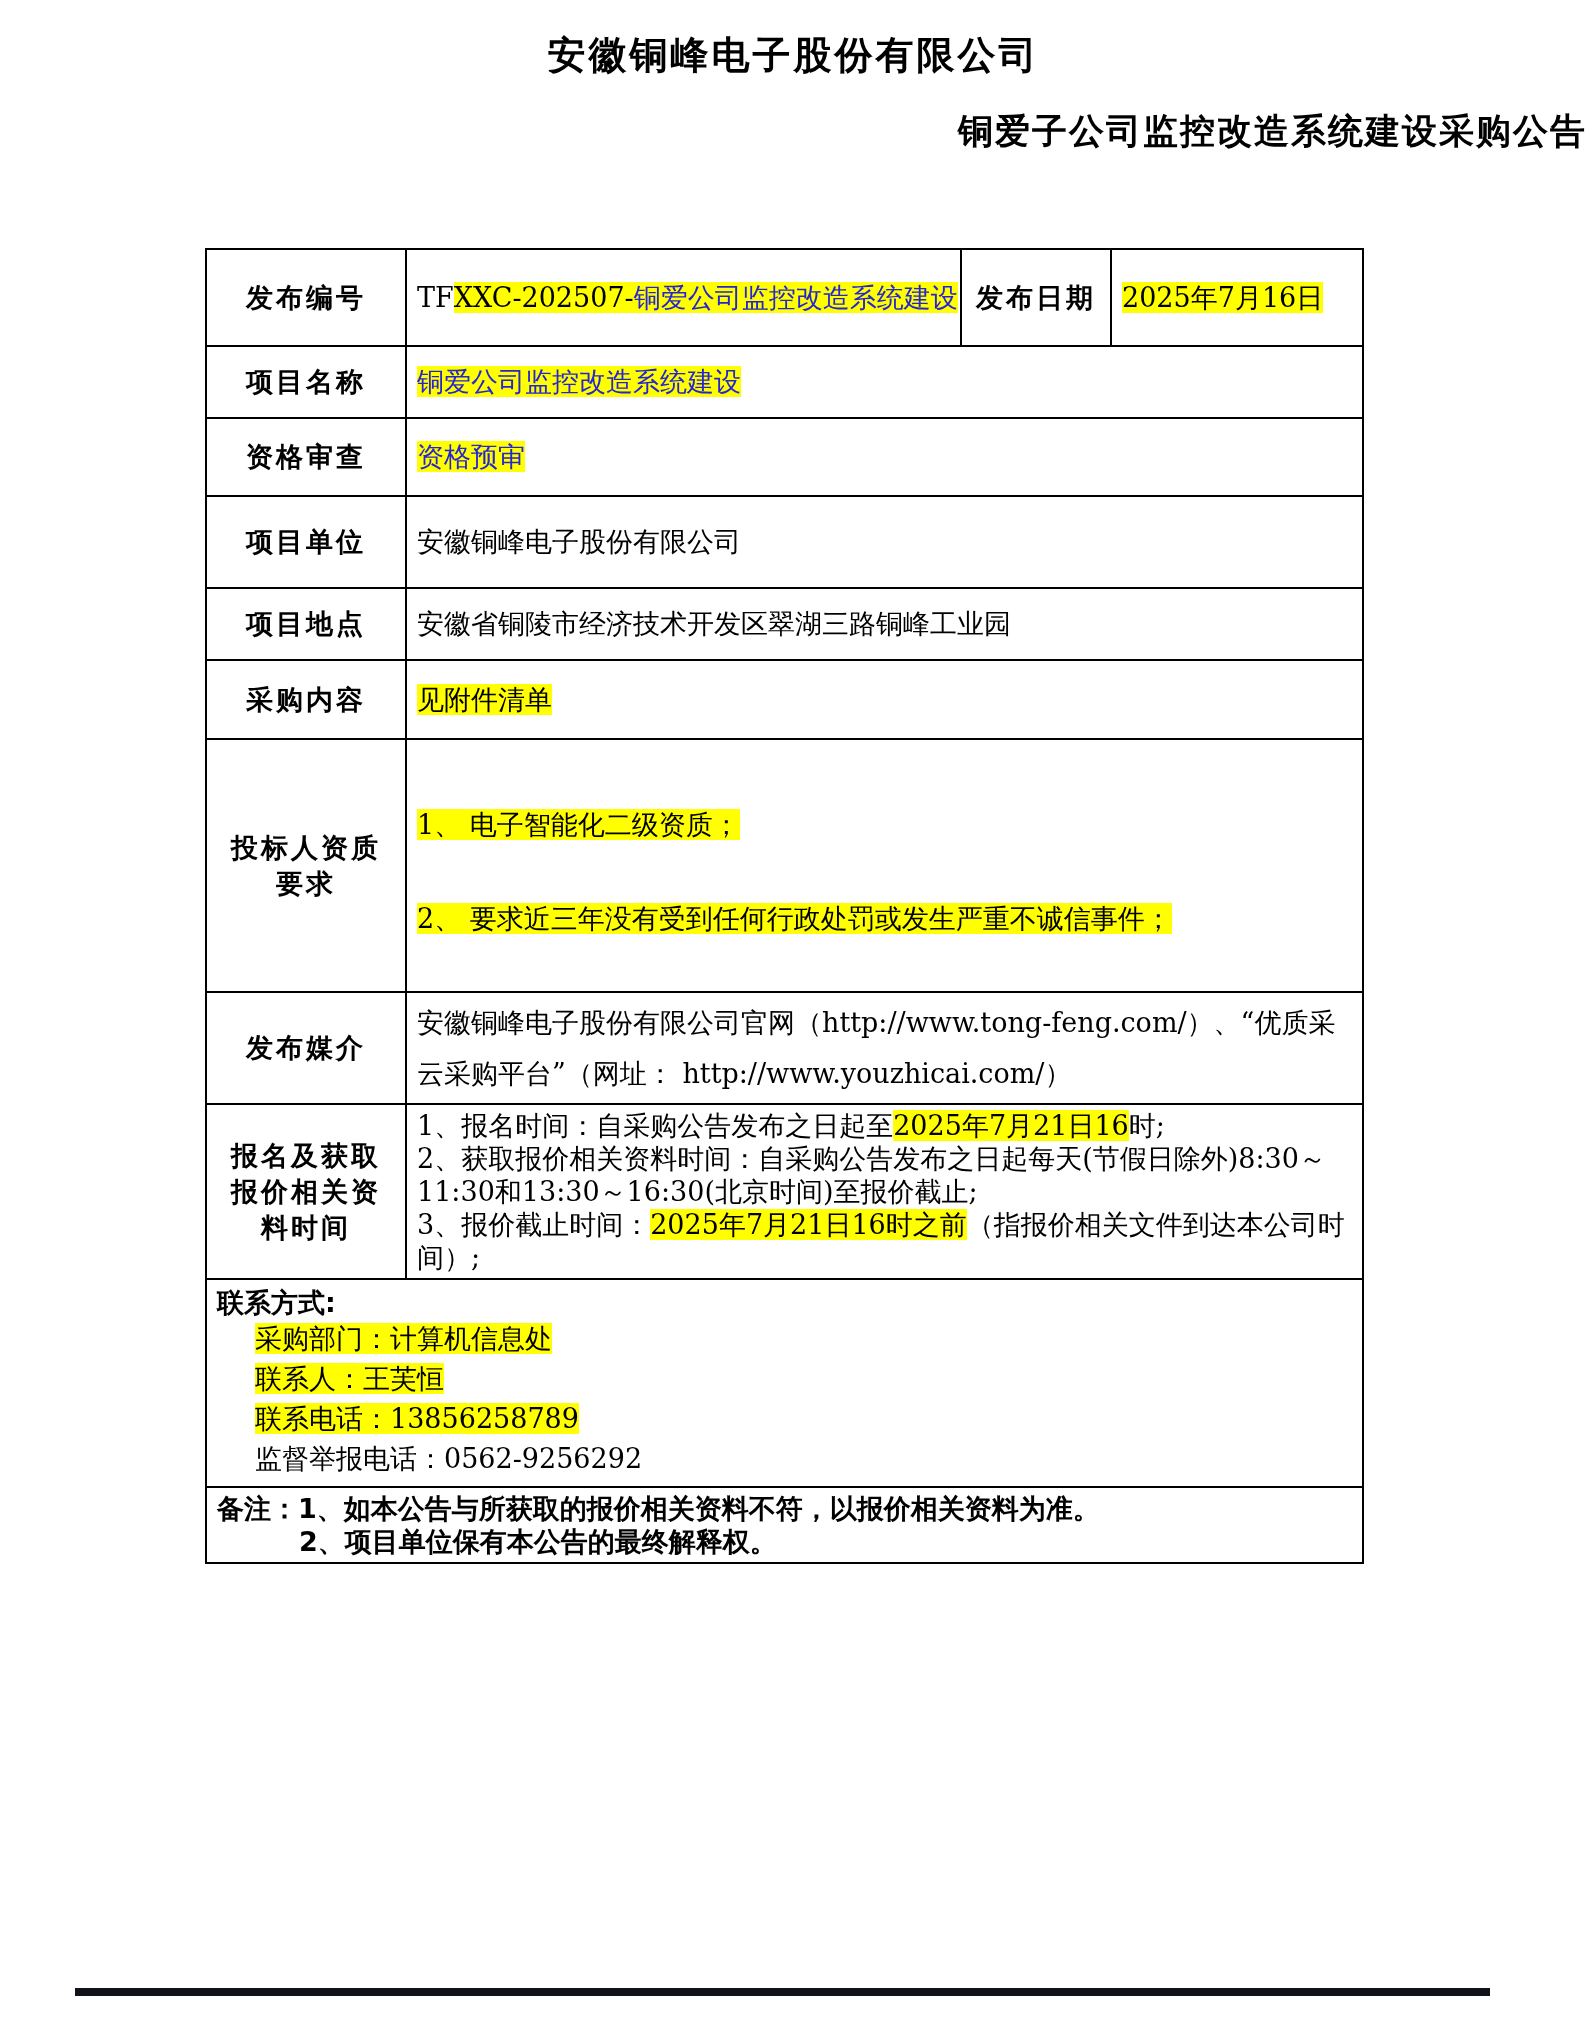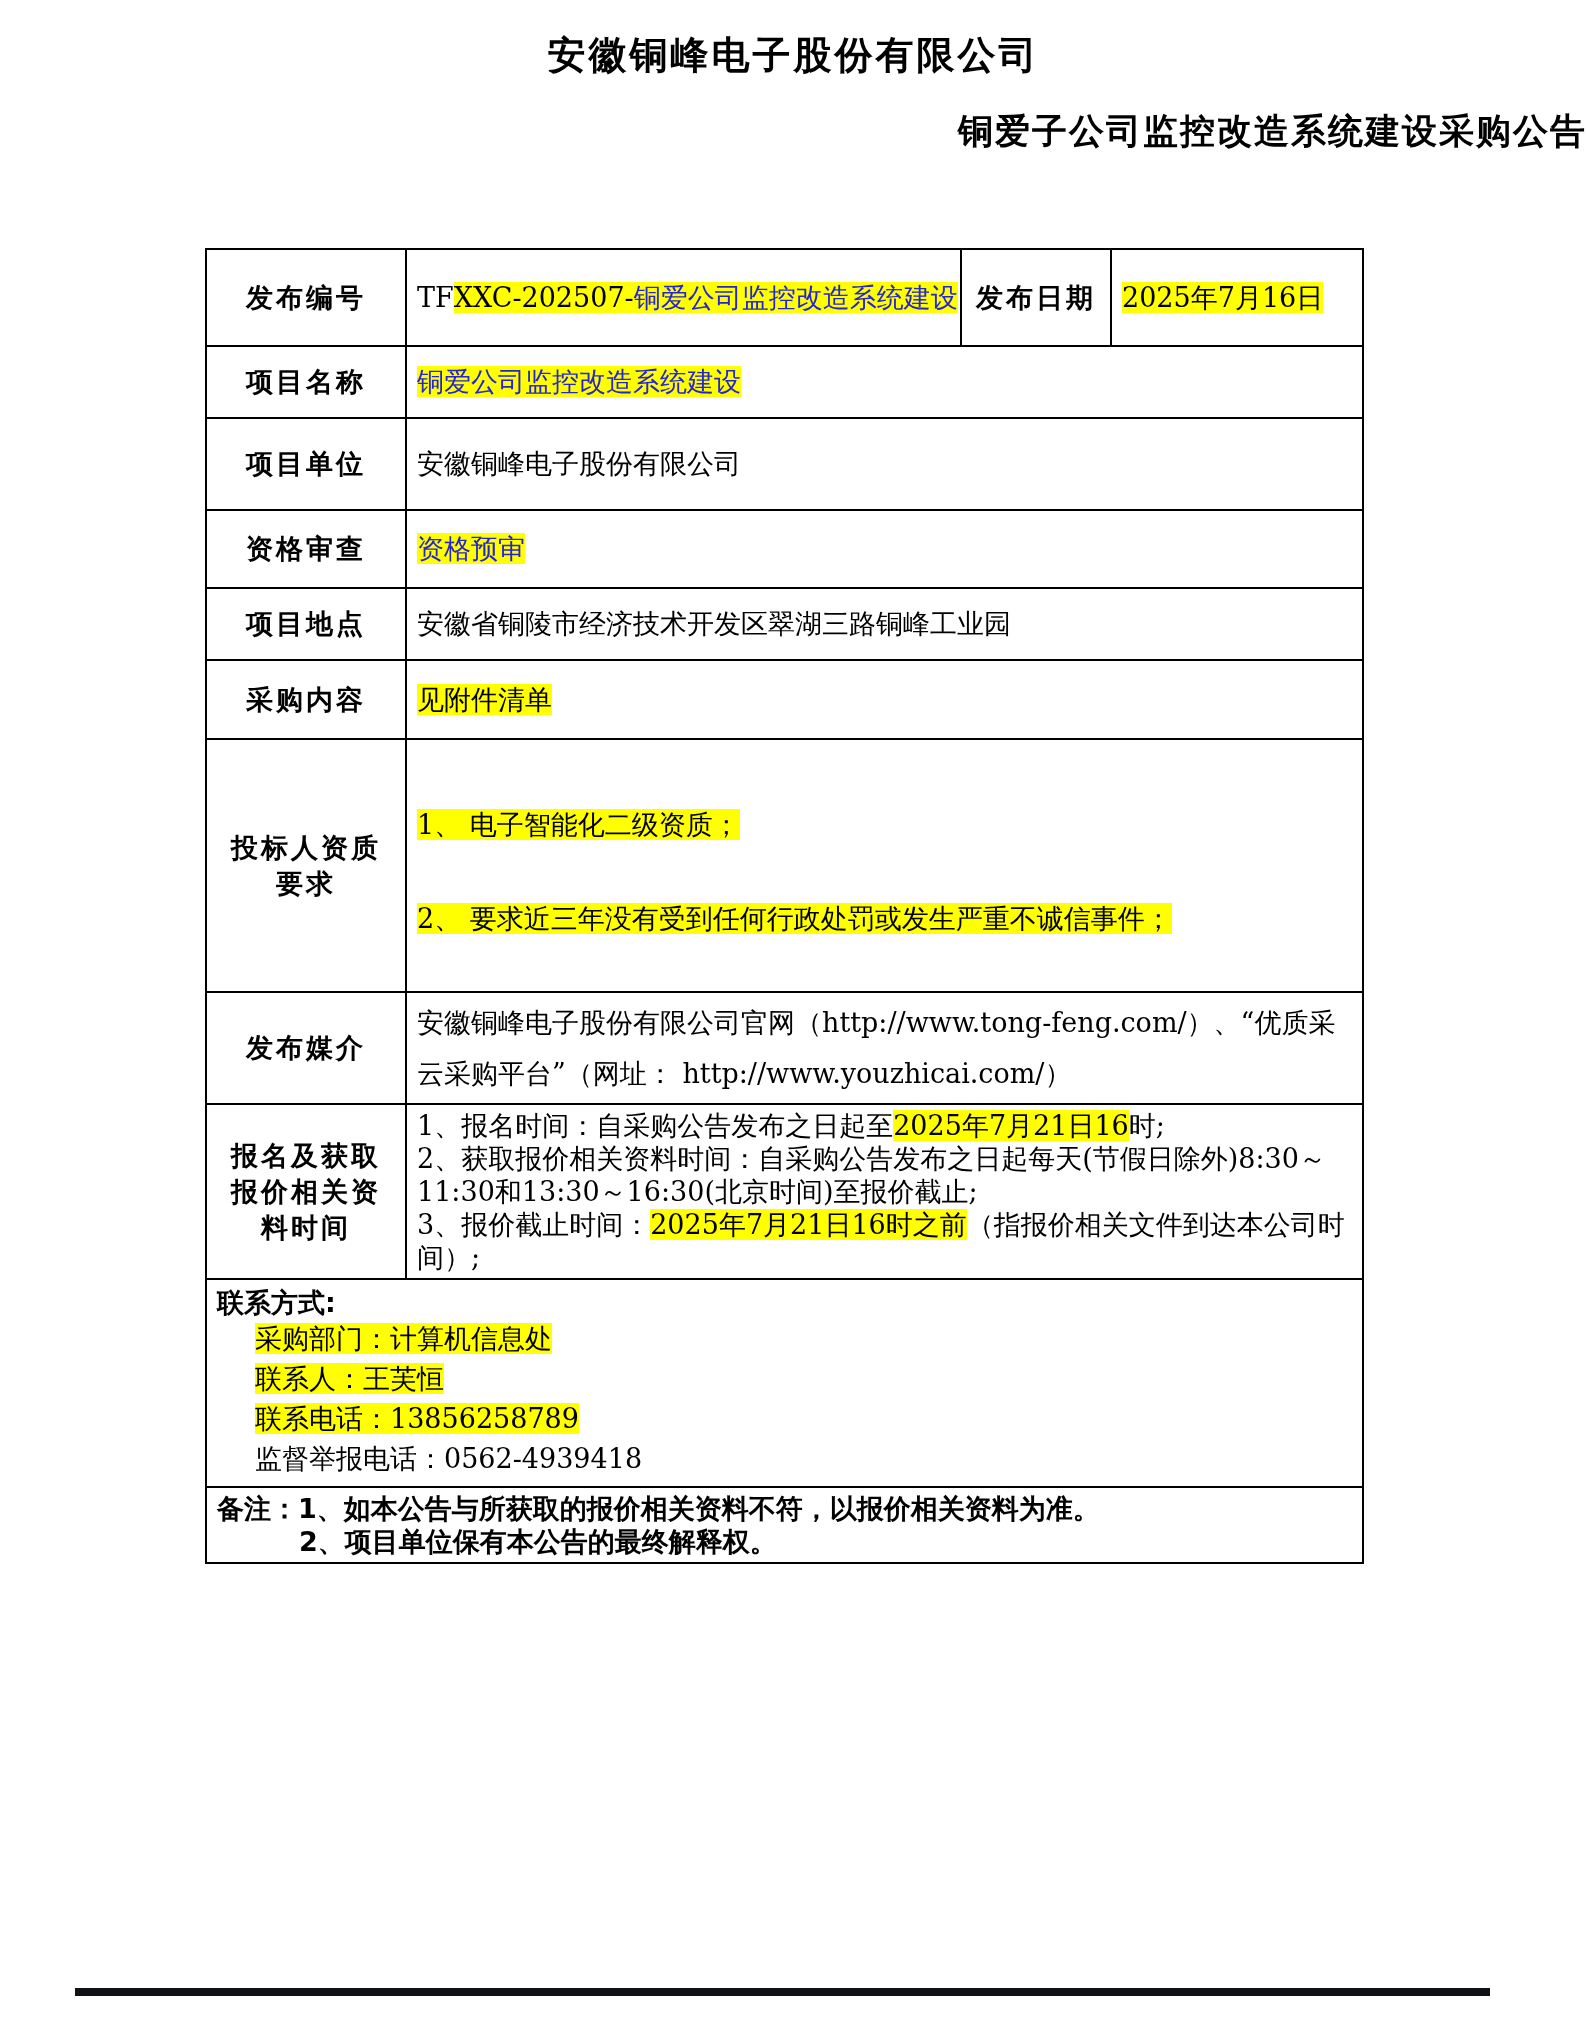--- a/index.html
+++ b/index.html
@@ -66,28 +66,28 @@
     <td class="val nowrap"><span>TF</span><span class="hl">XXC-202507-</span><span class="hl blue">铜爱公司监控改造系统建设</span></td>
     <td class="lbl">发布日期</td>
     <td class="val nowrap"><span class="hl">2025年7月16日</span></td>
   </tr>
 
   <tr style="height:72px">
     <td class="lbl">项目名称</td>
     <td class="val" colspan="3"><span class="hl blue">铜爱公司监控改造系统建设</span></td>
   </tr>
 
+  <tr style="height:78px">
+    <td class="lbl">资格审查</td>
+    <td class="val" colspan="3"><span class="hl blue">资格预审</span></td>
+  </tr>
+
   <tr style="height:92px">
     <td class="lbl">项目单位</td>
     <td class="val" colspan="3"><span>安徽铜峰电子股份有限公司</span></td>
-  </tr>
-
-  <tr style="height:78px">
-    <td class="lbl">资格审查</td>
-    <td class="val" colspan="3"><span class="hl blue">资格预审</span></td>
   </tr>
 
   <tr style="height:72px">
     <td class="lbl">项目地点</td>
     <td class="val" colspan="3"><span>安徽省铜陵市经济技术开发区翠湖三路铜峰工业园</span></td>
   </tr>
 
   <tr style="height:79px">
     <td class="lbl">采购内容</td>
     <td class="val" colspan="3"><span class="hl">见附件清单</span></td>
@@ -121,21 +121,21 @@
       <div><span>3、报价截止时间：</span><span class="hl">2025年7月21日16时之前</span><span>（指报价相关文件到达本公司时间）;</span></div>
     </td>
   </tr>
 
   <tr style="height:165px">
     <td class="contact-cell" colspan="4">
       <div class="contact-header">联系方式:</div>
       <div class="contact-line"><span class="hl">采购部门：计算机信息处</span></div>
       <div class="contact-line"><span class="hl">联系人：王芙恒</span></div>
       <div class="contact-line"><span class="hl">联系电话：13856258789</span></div>
-      <div class="contact-line"><span>监督举报电话：0562-4939418</span></div>
+      <div class="contact-line"><span>监督举报电话：0562-9256292</span></div>
     </td>
   </tr>
 
   <tr style="height:69px">
     <td class="remarks-cell" colspan="4">
       <div>备注：1、如本公告与所获取的报价相关资料不符，以报价相关资料为准。</div>
       <div class="remark2">2、项目单位保有本公告的最终解释权。</div>
     </td>
   </tr>
 </tbody>

